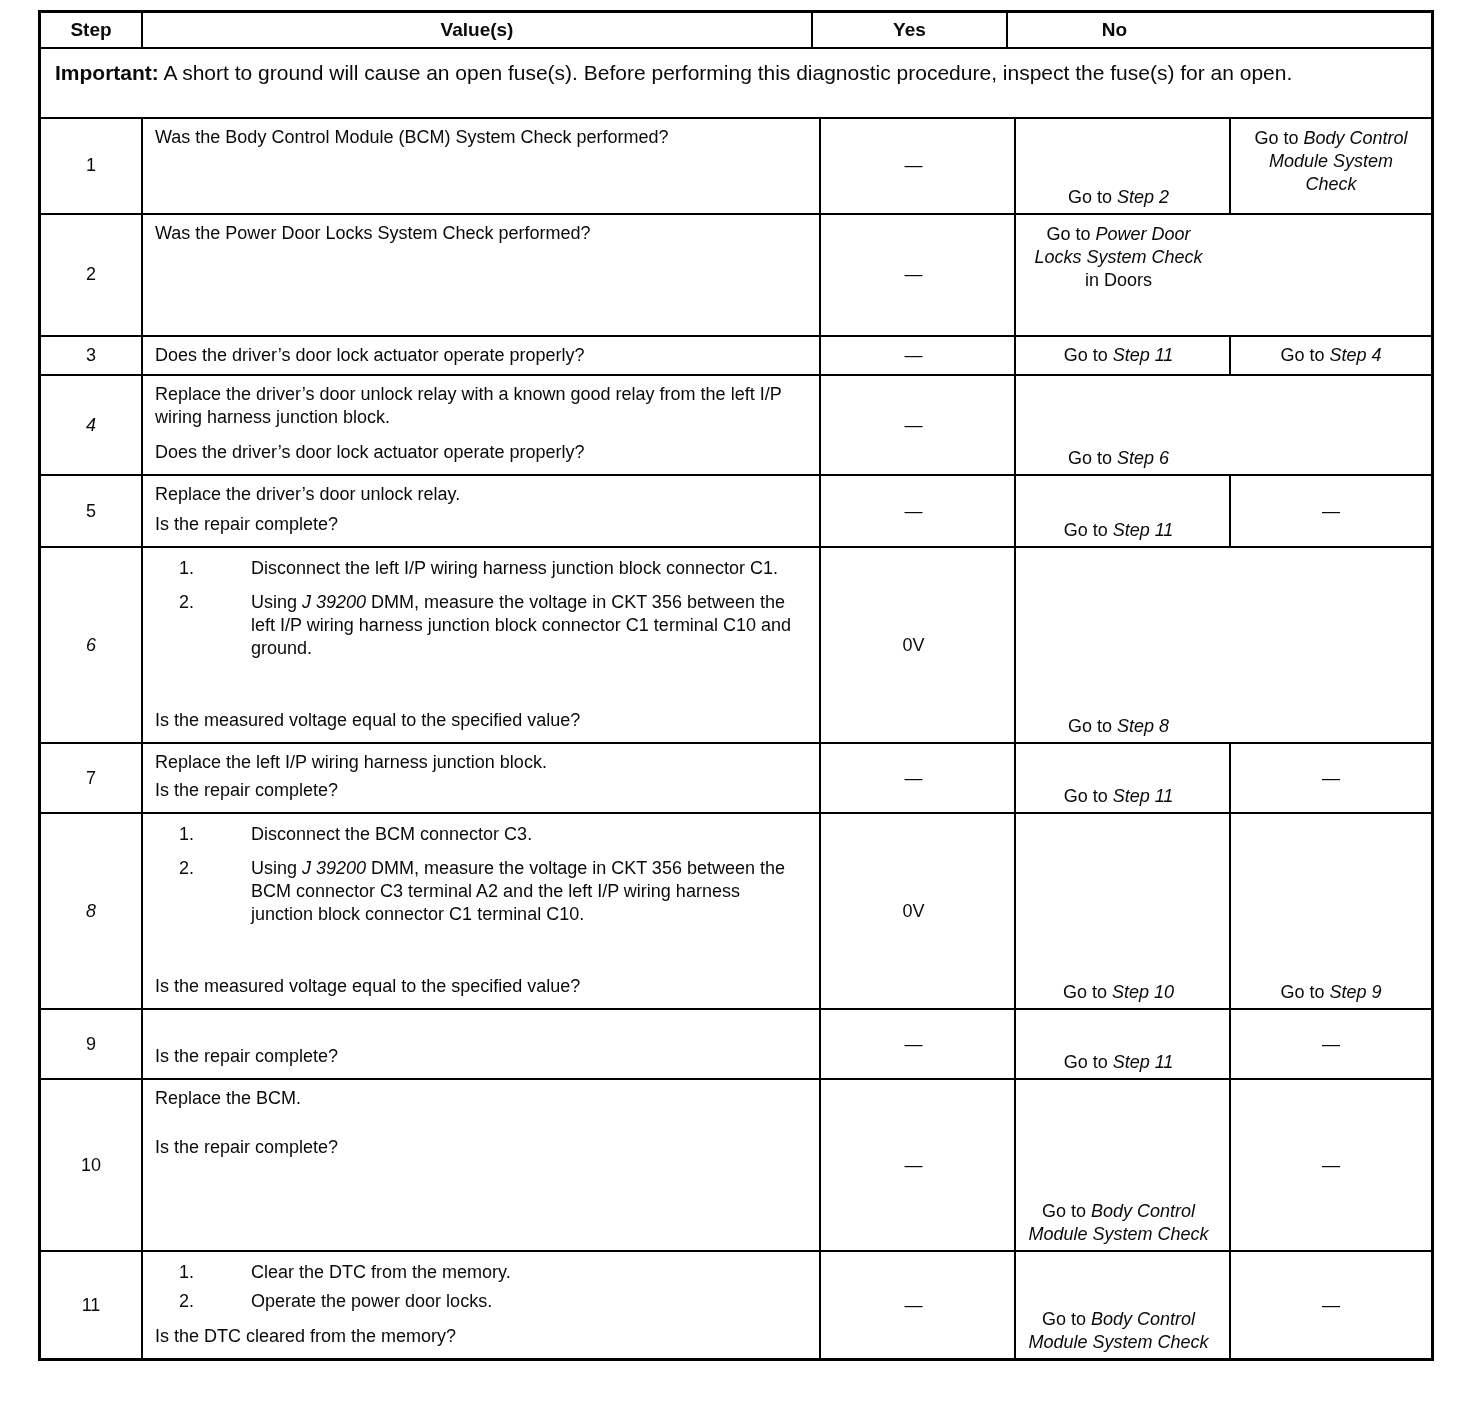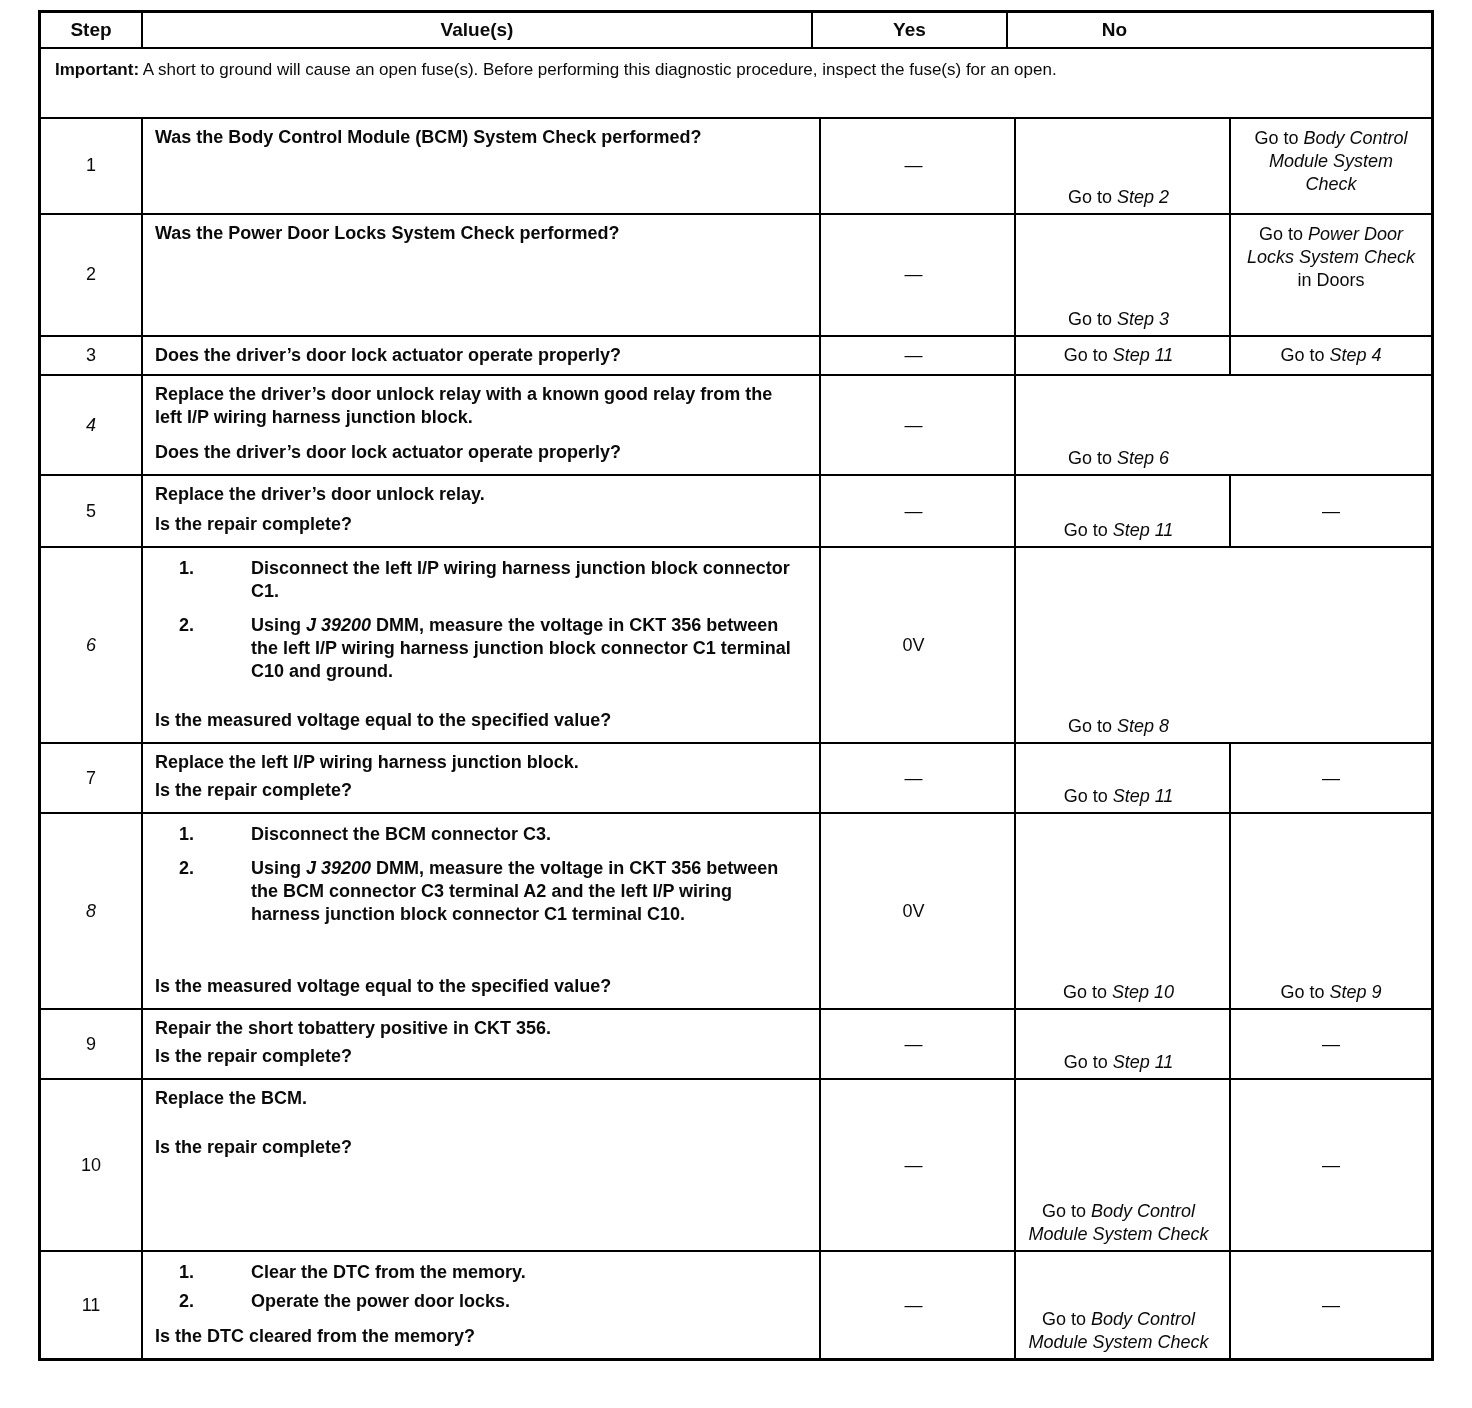--- a/index.html
+++ b/index.html
@@ -50,37 +50,36 @@
   .r7  { min-height: 70px; }
   .r8  { min-height: 196px; }
   .r9  { min-height: 70px; }
   .r10 { min-height: 172px; }
   .r11 { min-height: 108px; }
 
   .important {
     grid-column: 1 / -1;
     border-left: none;
     padding: 9px 14px 6px 14px;
-    font-size: 17px;
+    font-size: 21px;
     line-height: 1.4;
   }
   .important b { font-weight: bold; }
 
   .c-step {
     display: flex;
     align-items: center;
     justify-content: center;
   }
   .step-italic { font-style: italic; }
 
   .c-action {
     padding: 7px 12px 7px 12px;
     display: flex;
     flex-direction: column;
-    font-weight: bold;
   }
   .p { margin: 0 0 4px 0; }
   .q { margin: auto 0 3px 0; }
   .q-top { margin: 22px 0 0 0; }
   .li {
     display: flex;
     margin: 2px 0 9px 24px;
   }
   .num { flex: 0 0 32px; }
   .li-text { flex: 1 1 auto; margin-left: 40px; }
@@ -139,23 +138,20 @@
     <div class="tr r2">
       <div class="td c-step">
           <span>2</span>
         </div>
       <div class="td c-action">
         <p class="p">Was the Power Door Locks System Check performed?</p>
       </div>
       <div class="td c-value cell-center">
           <span>—</span>
         </div>
-      <div class="td c-yes cell-bottom">
-        <span class="goto"><span>Go to </span><span class="it">Step 3</span><span></span></span>
-      </div>
       <div class="td c-no cell-top">
         <span class="goto"><span>Go to </span><span class="it">Power Door Locks System Check</span><span> in Doors</span></span>
       </div>
     </div>
 
     <div class="tr r3">
       <div class="td c-step">
           <span>3</span>
         </div>
       <div class="td c-action">
@@ -273,21 +269,20 @@
       <div class="td c-no cell-bottom">
         <span class="goto"><span>Go to </span><span class="it">Step 9</span><span></span></span>
       </div>
     </div>
 
     <div class="tr r9">
       <div class="td c-step">
           <span>9</span>
         </div>
       <div class="td c-action">
-        <p class="p">Repair the short tobattery positive in CKT 356.</p>
         <p class="p q">Is the repair complete?</p>
       </div>
       <div class="td c-value cell-center">
           <span>—</span>
         </div>
       <div class="td c-yes cell-bottom">
         <span class="goto"><span>Go to </span><span class="it">Step 11</span><span></span></span>
       </div>
       <div class="td c-no cell-center">
         <span class="goto"><span>—</span><span class="it"></span><span></span></span>

